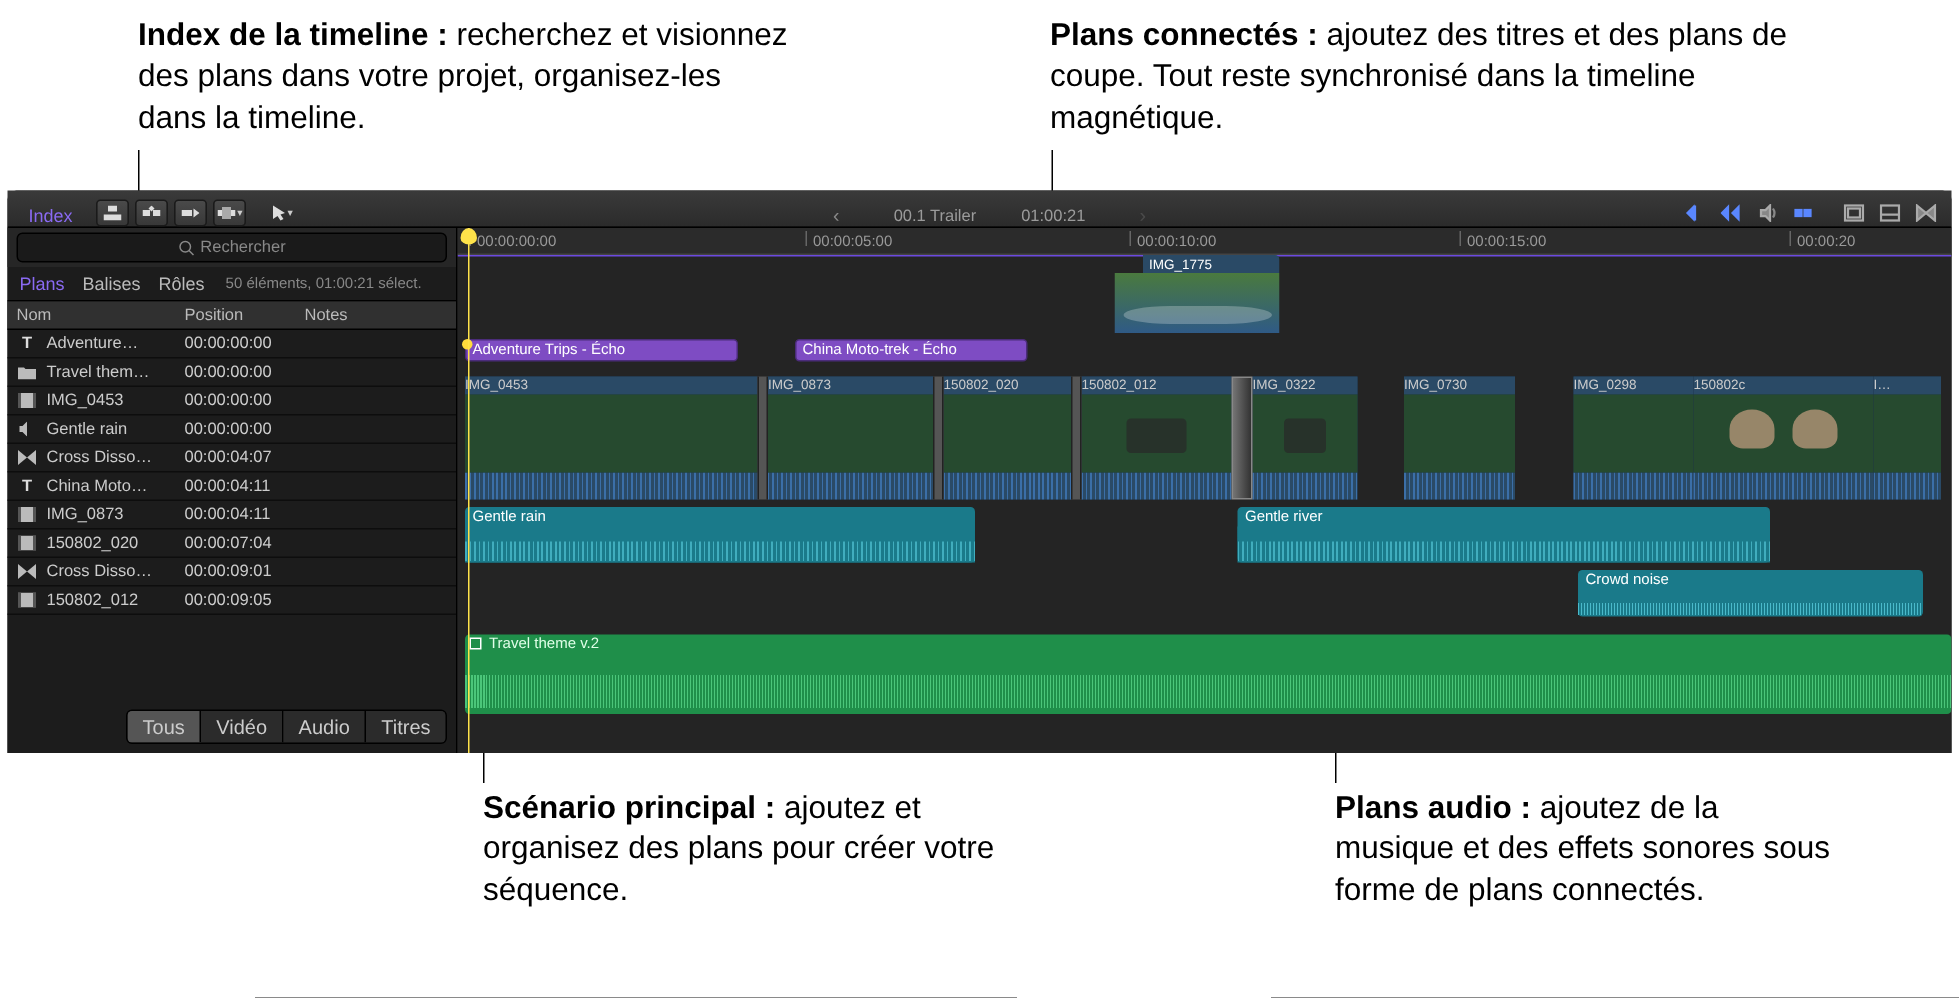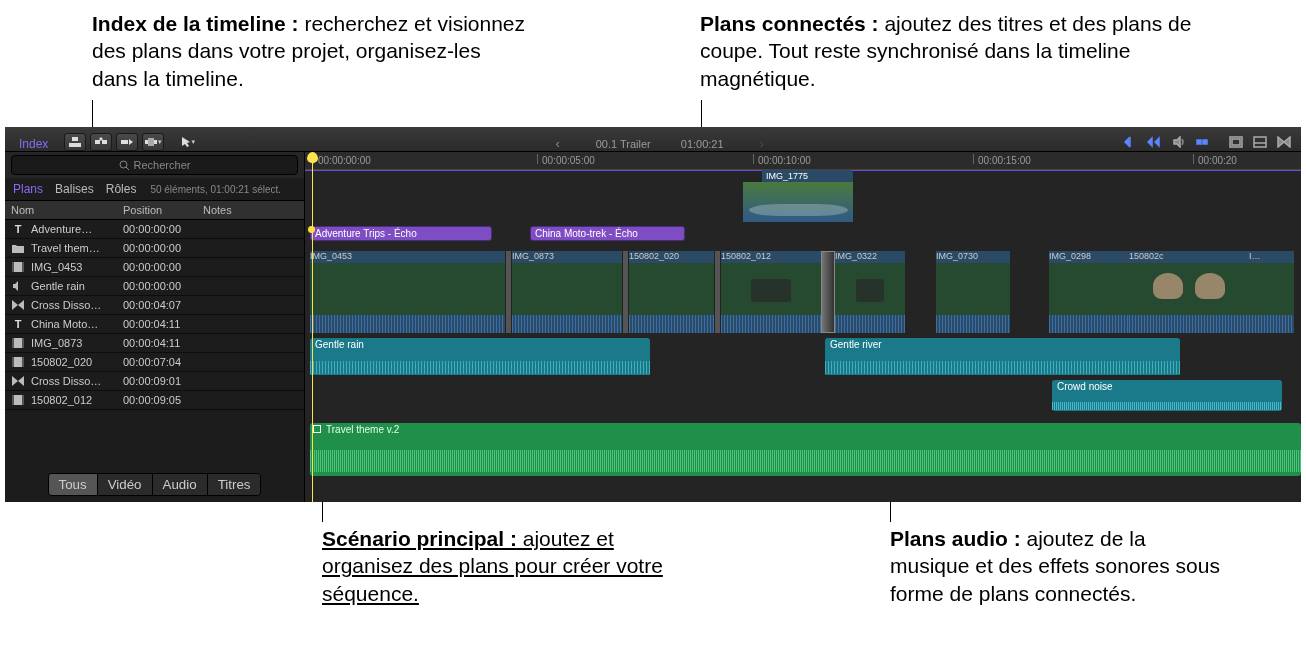--- a/index.html
+++ b/index.html
@@ -61,21 +61,21 @@
   .tabs-row .tab.active { color:#8a6af2; font-weight:500;}
   .tabs-row .meta { color:#888; font-size:10px; margin-left:2px;}
   .hdr-row { display:flex; font-size:11px; background:#303030; color:#bbb; border-bottom:1px solid #000;}
   .hdr-row > div, .clip-row > div { padding:3px 6px; overflow:hidden; text-overflow:ellipsis; white-space:nowrap;}
   .col-name { width:112px; display:flex; align-items:center; gap:6px;}
   .col-pos  { width:80px;}
   .col-notes { flex:1;}
   .clip-row { display:flex; font-size:11px; color:#ccc; border-bottom:1px solid #0d0d0d; cursor:pointer;}
   .tiny-icon { width:14px; height:12px; display:inline-flex; align-items:center; justify-content:center; }
   .tiny-icon svg { fill:#bbb; }
-  .filter-bar { margin-top:auto; padding:6px; display:flex; justify-content:center; }
+  .filter-bar { margin-top:auto; padding:6px; display:flex; justify-content:flex-end; }
   .seg { display:flex; border:1px solid #000; border-radius:4px; overflow:hidden; font-size:11px;}
   .seg button { background:#2b2b2b; color:#ccc; border:none; padding:3px 10px; cursor:pointer; border-right:1px solid #000;}
   .seg button:last-child { border-right:none;}
   .seg button.active { background:#555; }
 
   
   .tl-panel { flex:1; background:#242424; position:relative; overflow:hidden;}
   .ruler { height:18px; background:#2b2b2b; border-bottom:1px solid #444; position:absolute; left:0; right:0; top:0; font-size:10px; color:#9a9a9a;}
   .ruler .tick { position:absolute; top:2px; }
   .ruler .bigtick { width:1px; height:10px; background:#666; display:inline-block; margin-right:4px;}
@@ -138,21 +138,21 @@
 <div class="callout" style="left:92px;top:10px;width:440px;">
   <b>Index de la timeline :</b><span> recherchez et visionnez des plans dans votre projet, organisez-les dans la timeline.</span>
 </div>
 <div class="callout-line" style="left:92px;top:100px;width:1px;height:36px;"></div>
 
 <div class="callout" style="left:700px;top:10px;width:500px;">
   <b>Plans connectés :</b><span> ajoutez des titres et des plans de coupe. Tout reste synchronisé dans la timeline magnétique.</span>
 </div>
 <div class="callout-line" style="left:701px;top:100px;width:1px;height:112px;"></div>
 
-<div class="callout" style="left:322px;top:525px;width:380px;text-decoration:underline;">
+<div class="callout" style="left:322px;top:525px;width:380px;">
   <b>Scénario principal :</b><span> ajoutez et organisez des plans pour créer votre séquence.</span>
 </div>
 <div class="callout-line" style="left:322px;top:270px;width:1px;height:252px;"></div>
 
 <div class="callout" style="left:890px;top:525px;width:330px;">
   <b>Plans audio :</b><span> ajoutez de la musique et des effets sonores sous forme de plans connectés.</span>
 </div>
 <div class="callout-line" style="left:890px;top:430px;width:1px;height:92px;"></div>
 
 <div class="app">

